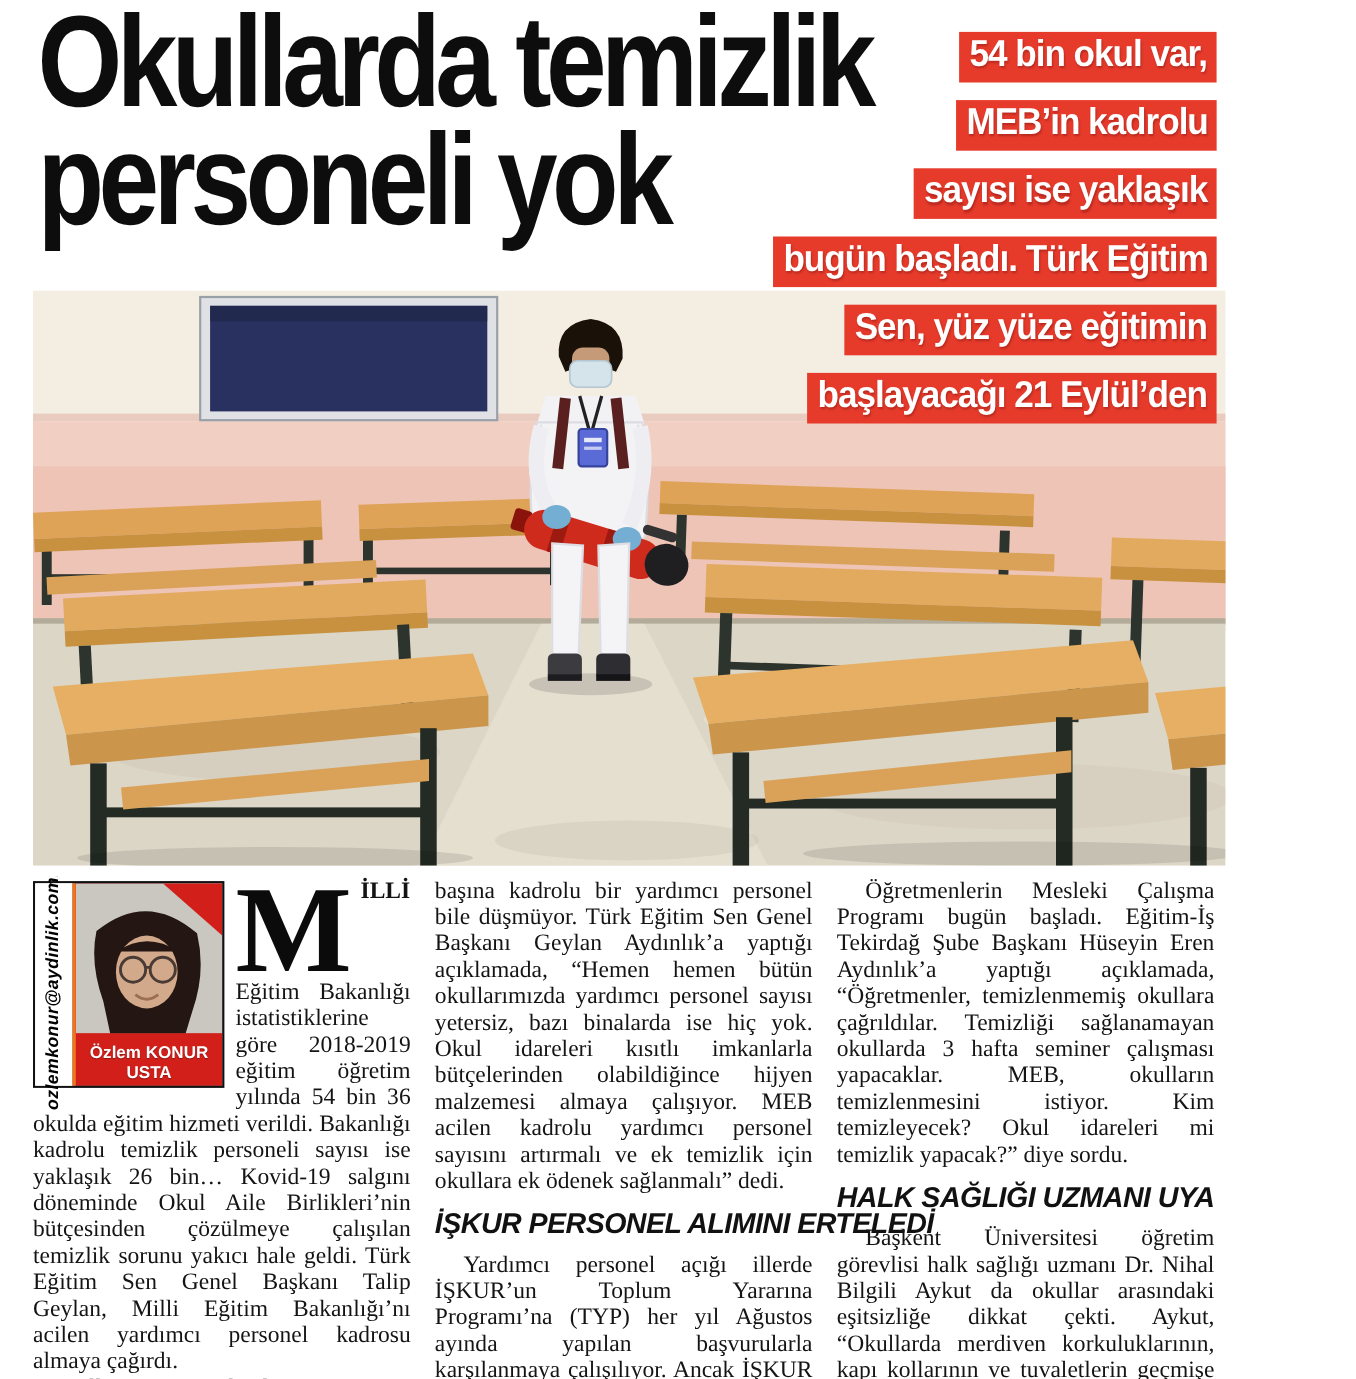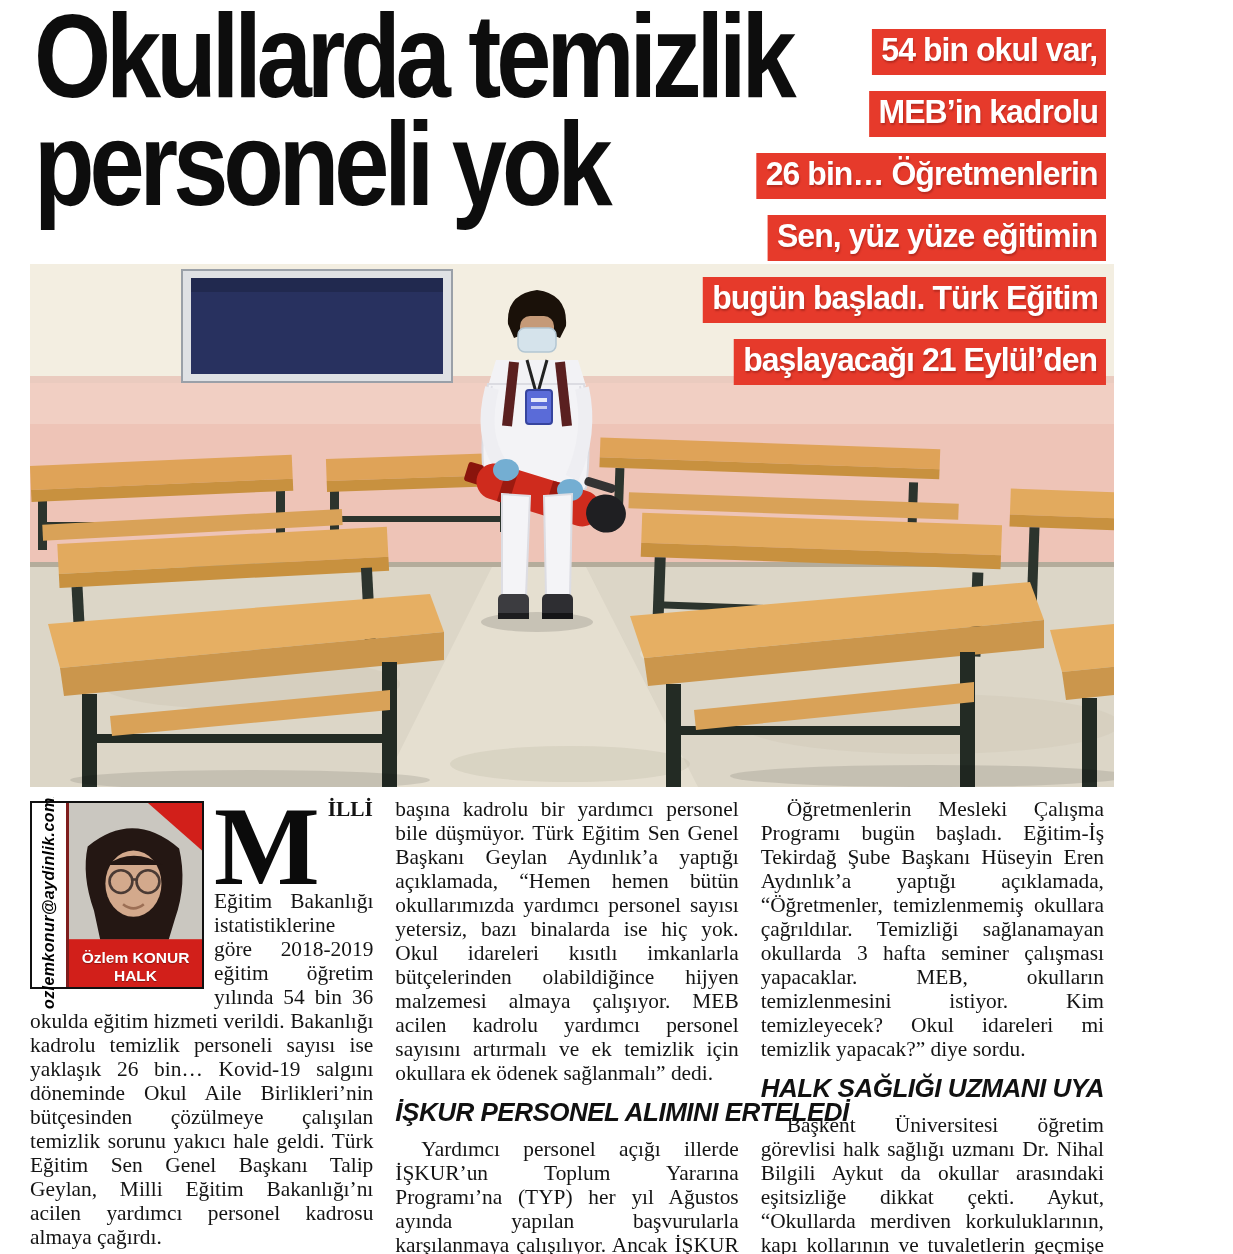--- a/index.html
+++ b/index.html
@@ -53,21 +53,21 @@
     float:left;width:174px;height:188px;margin:4px 10px 2px 0;
     display:flex;border:2px solid #111;background:#fff;box-sizing:border-box;
   }
   .author-email{
     width:34px;background:#fff;display:flex;align-items:center;justify-content:center;
     writing-mode:vertical-rl;transform:rotate(180deg);
     font-family:"Liberation Sans",sans-serif;font-style:italic;font-weight:bold;
     font-size:16px;letter-spacing:0.4px;color:#000;white-space:nowrap;
   }
   .author-photo{
-    position:relative;flex:1;border-left:3px solid #7f1d1d;background:#0f172a;overflow:hidden;
+    position:relative;flex:1;border-left:3px solid #f97316;background:#0f172a;overflow:hidden;
   }
   .author-photo svg{display:block;width:100%;height:100%;}
   .author-name{
     position:absolute;left:0;right:0;bottom:2px;text-align:center;
     font-family:"Liberation Sans",sans-serif;font-weight:bold;color:#fff;
     font-size:15.5px;line-height:18px;text-shadow:0 1px 1px rgba(0,0,0,.35);
   }
   .author-name span{display:block;}
 </style>
 </head>
@@ -76,23 +76,23 @@
 <div class="page">
 
   <h1 class="headline">
     <span class="hl-line">Okullarda temizlik</span>
     <span class="hl-line">personeli yok</span>
   </h1>
 
   <aside class="infobox">
     <div class="line"><span class="chip">54 bin okul var,</span></div>
     <div class="line"><span class="chip">MEB’in kadrolu</span></div>
-    <div class="line"><span class="chip">26 bin… Öğretmenlerin</span></div>
+    <div class="line"><span class="chip">sayısı ise yaklaşık</span></div>
+    <div class="line"><span class="chip">bugün başladı. Türk Eğitim</span></div>
     <div class="line"><span class="chip">Sen, yüz yüze eğitimin</span></div>
-    <div class="line"><span class="chip">bugün başladı. Türk Eğitim</span></div>
     <div class="line"><span class="chip">başlayacağı 21 Eylül’den</span></div>
   </aside>
 
   <figure class="photo">
     <svg viewBox="0 0 1192 523" preserveAspectRatio="none">
 
       <rect x="0" y="0" width="1192" height="310" fill="#f3eee1"></rect>
       <rect x="0" y="112" width="1192" height="7" fill="#e6bcb0" opacity="0.7"></rect>
       <rect x="0" y="119" width="1192" height="184" fill="#f1cfc3"></rect>
       <rect x="0" y="160" width="1192" height="143" fill="#eec4b7"></rect>
@@ -236,21 +236,21 @@
             <ellipse cx="62" cy="78" rx="27" ry="32" fill="#d3a98c"></ellipse>
             <path d="M36,60 Q62,42 90,60" fill="#241713"></path>
             <circle cx="50" cy="76" r="11" fill="none" stroke="#4a3a34" stroke-width="2.5"></circle>
             <circle cx="76" cy="76" r="11" fill="none" stroke="#4a3a34" stroke-width="2.5"></circle>
             <line x1="61" y1="74" x2="65" y2="74" stroke="#4a3a34" stroke-width="2.5"></line>
             <path d="M52,98 Q62,106 72,98" fill="none" stroke="#9c6f55" stroke-width="2.5"></path>
             <rect x="0" y="132" width="128" height="46" fill="#d21f1a"></rect>
           </svg>
           <div class="author-name">
             <span>Özlem KONUR</span>
-            <span>HALK</span>
+            <span>USTA</span>
           </div>
         </div>
       </div>
       <p class="body-p"><span class="dropcap">M</span><strong class="lead">İLLİ</strong><span> Eğitim Bakanlığı istatistiklerine göre 2018-2019 eğitim öğretim yılında 54 bin 36 okulda eğitim hizmeti verildi. Bakanlığı kadrolu temizlik personeli sayısı ise yaklaşık 26 bin…  Kovid-19 salgını döneminde Okul Aile Birlikleri’nin bütçesinden çözülmeye çalışılan temizlik sorunu yakıcı hale geldi. Türk Eğitim Sen Genel Başkanı Talip Geylan, Milli Eğitim Bakanlığı’nı acilen yardımcı personel kadrosu almaya çağırdı.</span></p>
       <p class="body-p indent">Milli Eğitim Bakanlığı’nın Sanayi ve Teknoloji Bakanlığı ve Türk Standartları Enstitüsü ile birlikte hazırladığı “Eğitim Kurumlarında Hijyen Şartlarının Geliştirilmesi ve Enfeksiyon Önleme Kontrol Kılavuzu”na göre okullarda ortak kullanım alanlarının kullanan kişi sayısı, kullanım sıklığı göz önüne alınarak temizlenmesi isteniyor. Ancak okul</p>
     </section>
 
     <section class="col">
       <p class="body-p">başına kadrolu bir yardımcı personel bile düşmüyor. Türk Eğitim Sen Genel Başkanı Geylan Aydınlık’a yaptığı açıklamada, “Hemen hemen bütün okullarımızda yardımcı personel sayısı yetersiz, bazı binalarda ise hiç yok. Okul idareleri kısıtlı imkanlarla bütçelerinden olabildiğince hijyen malzemesi almaya çalışıyor. MEB acilen kadrolu yardımcı personel sayısını artırmalı ve ek temizlik için okullara ek ödenek sağlanmalı” dedi.</p>
       <h3 class="subhead">İŞKUR PERSONEL ALIMINI ERTELEDİ</h3>

